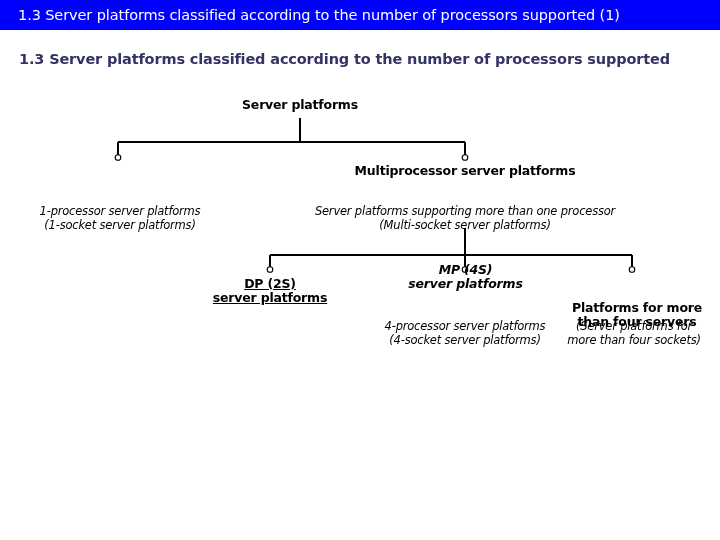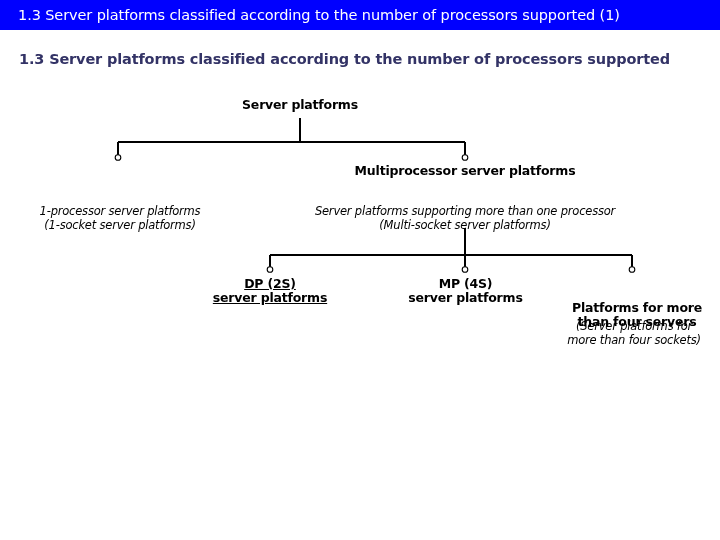--- a/index.html
+++ b/index.html
@@ -91,21 +91,21 @@
 
   
   #node-uniprocessor      { left: 0px;   top: 164px; width: 250px; }
   #node-uniprocessor-desc { left: 0px;   top: 205px; width: 240px; }
   #node-multiprocessor      { left: 330px; top: 164px; width: 270px; }
   #node-multiprocessor-desc { left: 270px; top: 205px; width: 390px; }
 
   
   #node-dp      { left: 185px; top: 277px; width: 170px; text-decoration: underline; }
   #node-dp-desc { left: 175px; top: 320px; width: 200px; }
-  #node-mp      { left: 383px; top: 277px; width: 165px; }
+  #node-mp      { left: 383px; top: 263px; width: 165px; font-style: italic; }
   #node-mp-desc { left: 375px; top: 320px; width: 180px; }
   #node-many      { left: 557px; top: 277px; width: 160px; margin-top: 24px; }
   #node-many-desc { left: 550px; top: 320px; width: 168px; }
 </style>
 </head>
 <body>
 
 <div id="title-bar">
   <span id="title-bar-text">1.3 Server platforms classified according to the number of processors supported (1)</span>
 </div>
@@ -149,19 +149,21 @@
 
   <div class="node node-title" id="node-multiprocessor">Multiprocessor server platforms</div>
   <div class="node node-desc" id="node-multiprocessor-desc">Server platforms supporting more than one processor
 (Multi-socket server platforms)</div>
 
   <div class="node node-title" id="node-dp">DP (2S)
 server platforms</div>
 
   <div class="node node-title" id="node-mp">MP (4S)
 server platforms</div>
+  <div class="node node-desc" id="node-mp-desc">4-processor server platforms
+(4-socket server platforms)</div>
 
   <div class="node node-title" id="node-many">Platforms for more
 than four servers</div>
   <div class="node node-desc" id="node-many-desc">(Server platforms for
 more than four sockets)</div>
 
 </div>
 
 </body></html>

